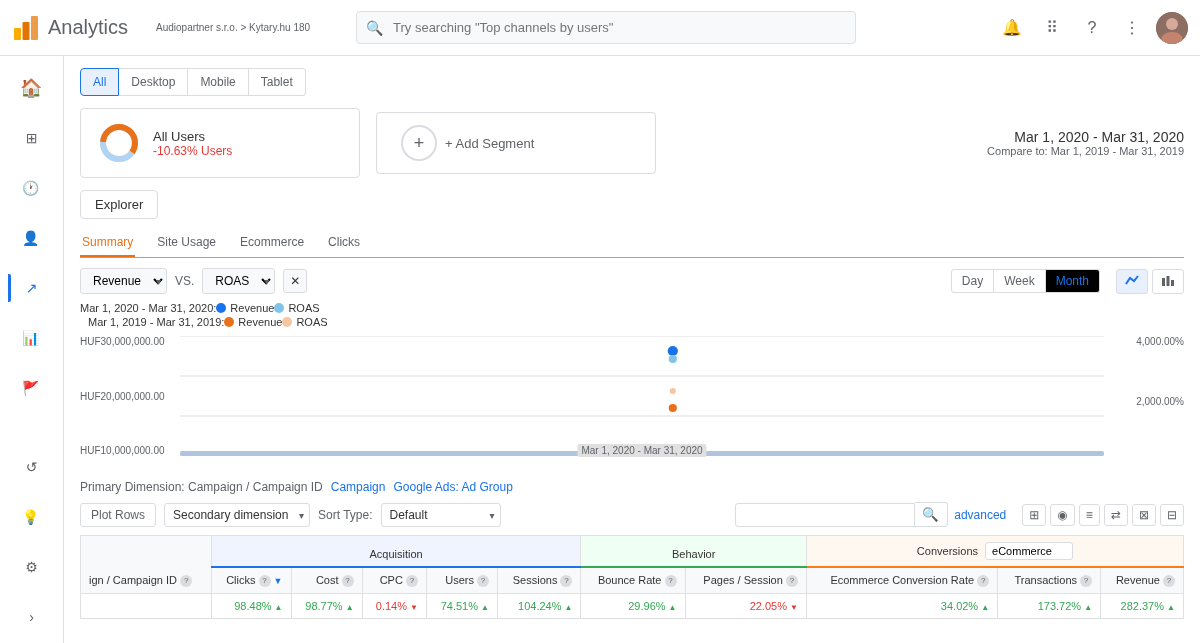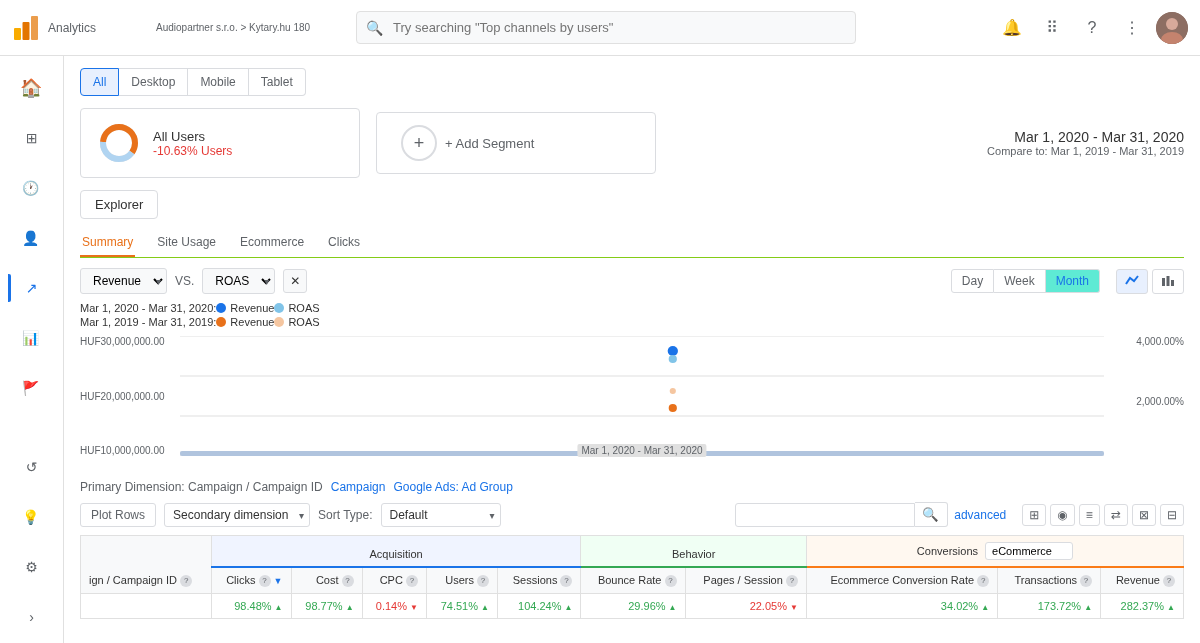--- a/index.html
+++ b/index.html
@@ -21,21 +21,21 @@
       display: flex;
       align-items: center;
       gap: 8px;
       min-width: 140px;
     }
     .logo-icon {
       width: 28px;
       height: 28px;
     }
     .logo-text {
-      font-size: 12px;
+      font-size: 20px;
       color: #5f6368;
       font-weight: 400;
     }
     .breadcrumb-area {
       display: flex;
       flex-direction: column;
       margin-left: 4px;
       min-width: 180px;
     }
     .breadcrumb-top {
@@ -278,21 +278,21 @@
       padding: 4px 10px;
       border: 1px solid #dadce0;
       background: #fff;
       font-size: 12px;
       cursor: pointer;
       color: #5f6368;
     }
     .time-btn:first-child { border-radius: 3px 0 0 3px; }
     .time-btn:last-child { border-radius: 0 3px 3px 0; }
     .time-btn + .time-btn { border-left: none; }
-    .time-btn.active { background: #5eead4; color: #1a73e8; }
+    .time-btn.active { background: #000000; color: #1a73e8; }
     .chart-type-btns {
       display: flex;
       gap: 4px;
       margin-left: 8px;
     }
     .chart-type-btn {
       padding: 4px 8px;
       border: 1px solid #dadce0;
       border-radius: 3px;
       background: #fff;
@@ -707,21 +707,21 @@
       <div class="legend-item">
         <span class="legend-dot" style="background:#1a73e8;"></span>
         <span>Revenue</span>
       </div>
       <div class="legend-item">
         <span class="legend-dot" style="background:#81c4e8;"></span>
         <span>ROAS</span>
       </div>
     </div>
     <div class="legend-row">
-      <span style="color:#333; font-size:11px;">Mar 1, 2019 - Mar 31, 2019:</span>
+      <span style="color:#333; font-size:11px;margin-left:8px;">Mar 1, 2019 - Mar 31, 2019:</span>
       <div class="legend-item">
         <span class="legend-dot" style="background:#e8711a;"></span>
         <span>Revenue</span>
       </div>
       <div class="legend-item">
         <span class="legend-dot" style="background:#f5c6a0;"></span>
         <span>ROAS</span>
       </div>
     </div>
   </div>

